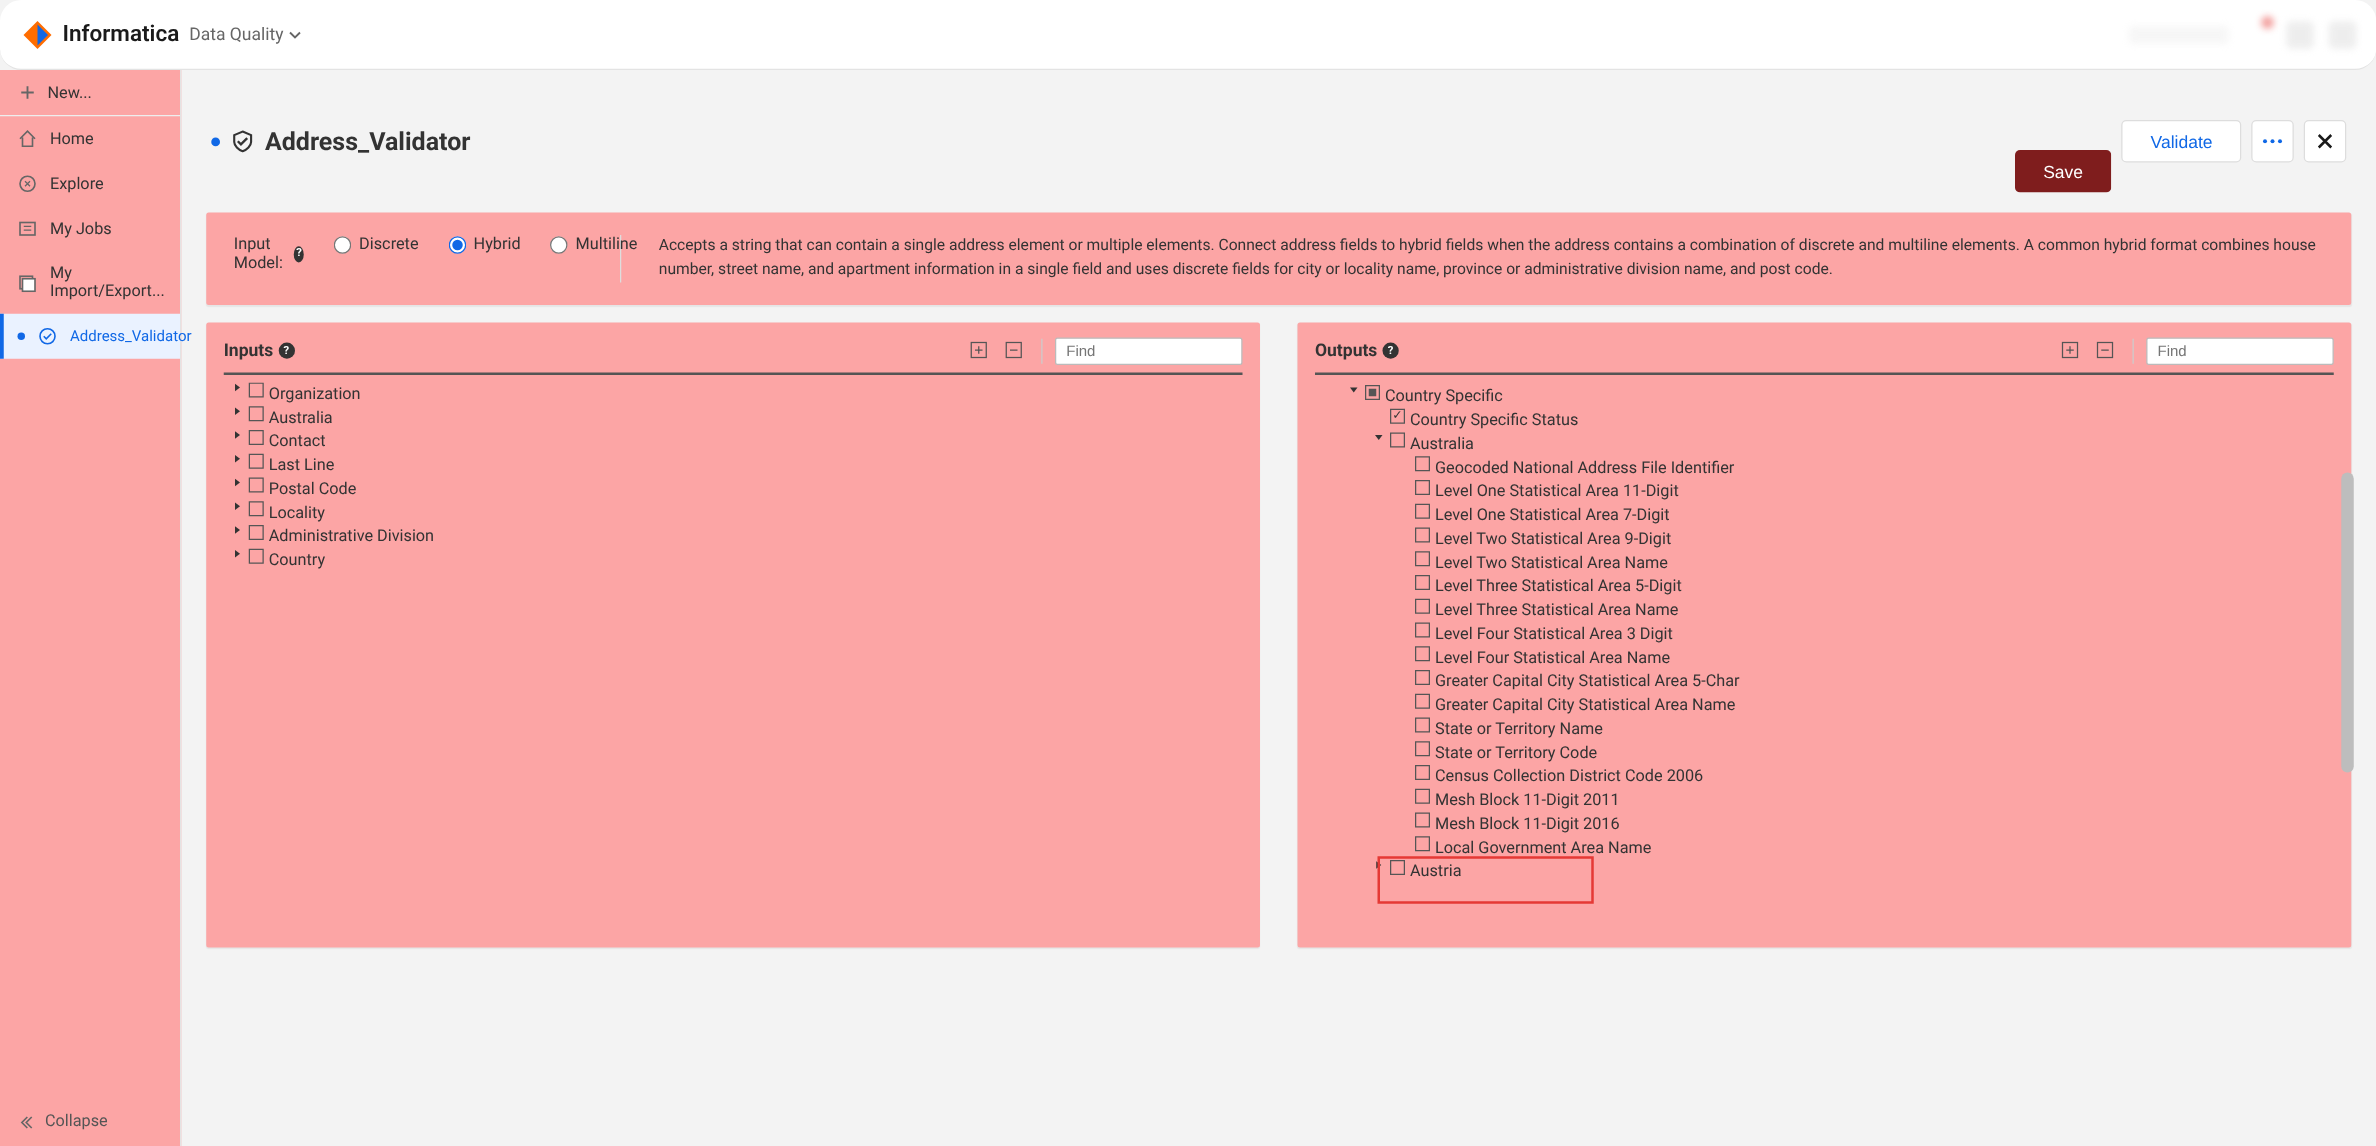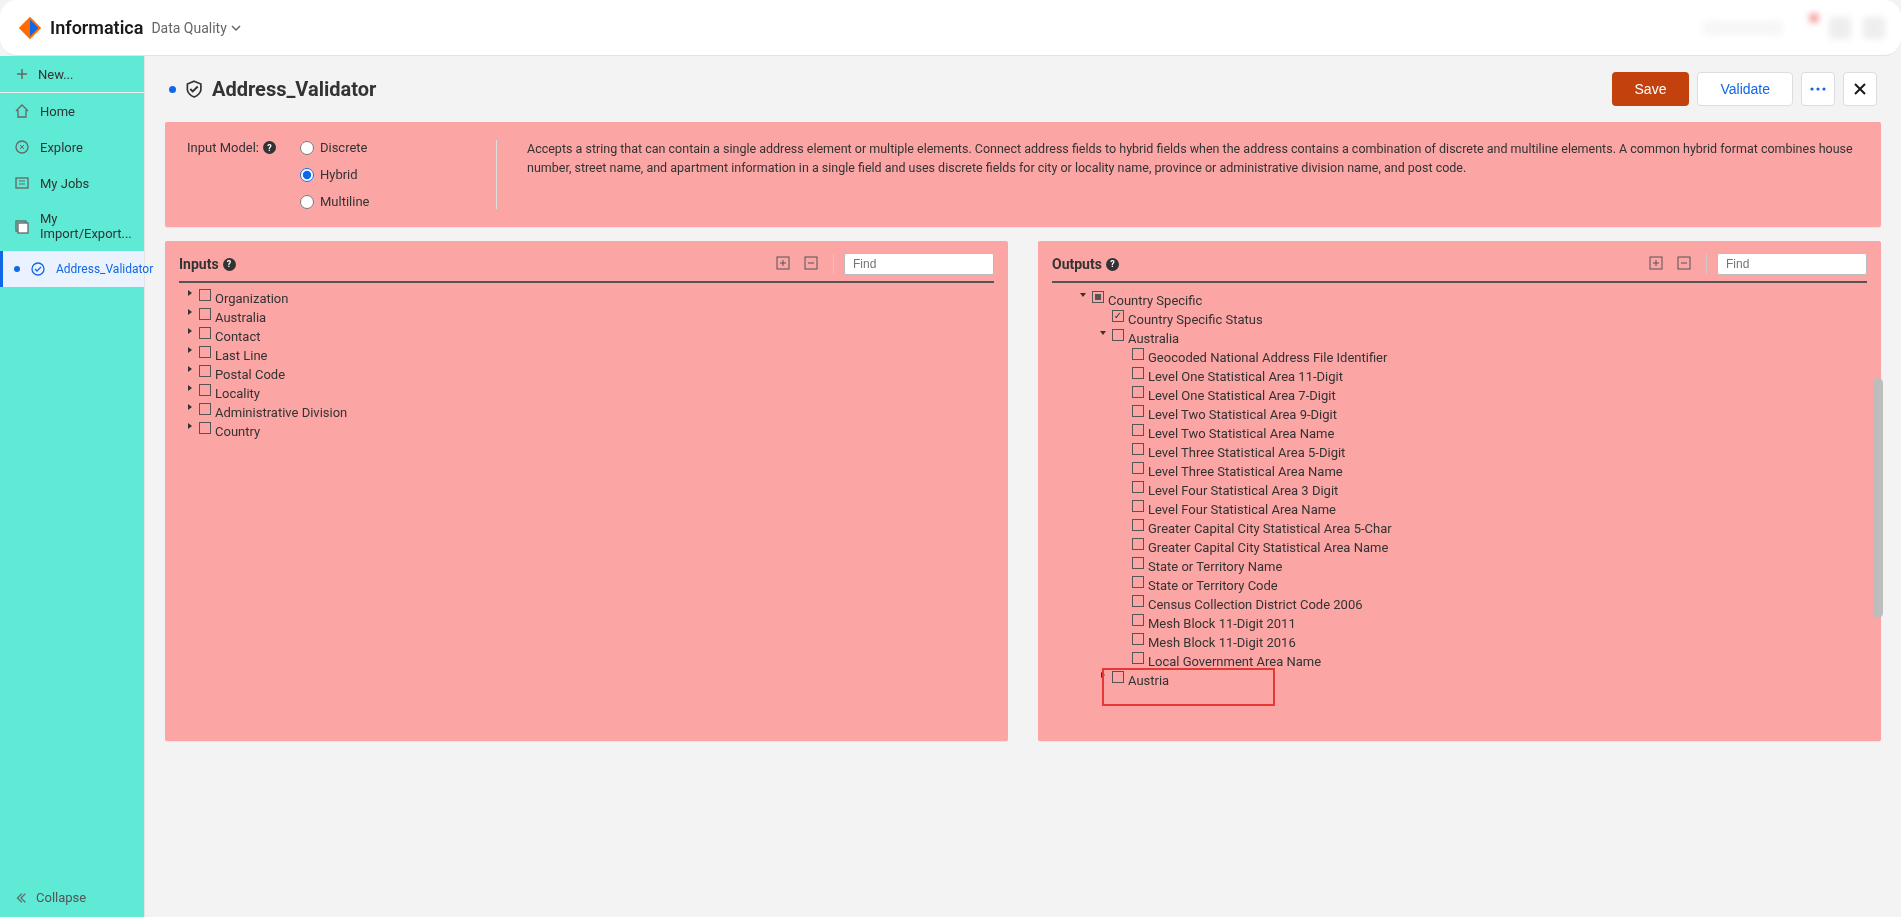--- a/index.html
+++ b/index.html
@@ -9,45 +9,45 @@
 .logo { display:flex; align-items:center; gap:6px; }
 .logo-mark { width:28px; height:28px; }
 .logo-text { font-size:18px; font-weight:600; color:#1a1a1a; }
 .prod-label { color:#666; font-size:14px; margin-left:8px; display:flex; align-items:center; gap:4px; cursor:pointer;}
 .topbar-right { margin-left:auto; display:flex; align-items:center; gap:12px; filter: blur(3px); opacity:0.5; }
 .bell { width:22px;height:22px; position:relative;}
 .bell::after{content:"";position:absolute;top:-4px;right:-2px;width:10px;height:10px;border-radius:50%;background:#e53935;}
 .gray-sq { width:22px;height:22px; background:#ddd; border-radius:4px;}
 
 .body { display:flex; flex:1; overflow:hidden; }
-.sidebar { width:145px; background:#5eead4; border-right:1px solid #e3e3e3; display:flex; flex-direction:column; position:relative;}
+.sidebar { width:145px; background:#fca5a5; border-right:1px solid #e3e3e3; display:flex; flex-direction:column; position:relative;}
 .side-new { display:flex;align-items:center;gap:8px;padding:10px 14px; cursor:pointer; color:#333; border-bottom:1px solid #eee;}
 .side-item { display:flex;align-items:center;gap:10px;padding:10px 14px; cursor:pointer; color:#333; }
 .side-item.active { background:#eaf2ff; color:#1068e6; position:relative;}
 .side-item.active::before { content:""; position:absolute; left:0; top:0; bottom:0; width:3px; background:#1068e6;}
 .side-icon { width:16px;height:16px;flex-shrink:0; stroke:#666; fill:none;}
 .side-item.active .side-icon{ stroke:#1068e6;}
 .side-collapse { margin-top:auto; display:flex;align-items:center;gap:8px;padding:12px 14px; cursor:pointer; color:#555;}
 .dot-indicator { width:6px;height:6px;border-radius:50%;background:#1068e6;flex-shrink:0;}
 
 .main { flex:1; overflow:auto; padding:16px 20px 20px 20px; position:relative;}
 .page-head { display:flex; align-items:center; gap:10px; margin-bottom:16px; padding:0 4px;}
 .page-title { font-size:20px; font-weight:700; display:flex;align-items:center;gap:8px;}
 .page-title .dot-indicator{width:7px;height:7px;}
 .page-actions { margin-left:auto; display:flex; gap:8px; align-items:center;}
 .btn { padding:8px 22px; border-radius:4px; font-size:14px; font-weight:500; cursor:pointer; border:1px solid transparent;}
-.btn-primary { background:#c2410c; color:#fff;}
+.btn-primary { background:#7f1d1d; color:#fff;margin-top:48px;}
 .btn-secondary { background:#fff; color:#1068e6; border-color:#ddd;}
 .icon-btn { width:34px;height:34px;display:flex;align-items:center;justify-content:center;background:#fff;border:1px solid #ddd;border-radius:4px;cursor:pointer;}
 
 .card { background:#fca5a5; border-radius:2px; box-shadow:0 1px 1px rgba(0,0,0,0.06);}
 .config-card { padding:18px 22px; display:flex; gap:30px; margin-bottom:14px;}
 .config-left { display:flex; gap:24px; align-items:flex-start; width:310px; border-right:1px solid #ddd; padding-right:20px;}
 .config-label { color:#333; font-size:13px; display:flex;align-items:center;gap:4px;}
-.radio-group { display:flex; flex-direction:column; gap:12px;}
+.radio-group { display:flex; flex-direction:row; gap:24px;}
 .radio-item { display:flex; align-items:center; gap:6px; cursor:pointer;}
 .radio-item input {accent-color:#1068e6;width:14px;height:14px;}
 .config-desc { flex:1; font-size:12.5px; color:#333; line-height:1.5;}
 
 .panels { display:flex; gap:30px;}
 .panel { flex:1; padding:12px 14px 14px; display:flex; flex-direction:column; height:500px;}
 .panel-head { display:flex; align-items:center; border-bottom:2px solid #555; padding-bottom:6px; margin-bottom:6px;}
 .panel-title { font-weight:700; font-size:14px; display:flex;align-items:center;gap:4px;}
 .panel-tools { margin-left:auto; display:flex; gap:6px; align-items:center;}
 .tool-icon { width:22px;height:22px;display:flex;align-items:center;justify-content:center;cursor:pointer;}

